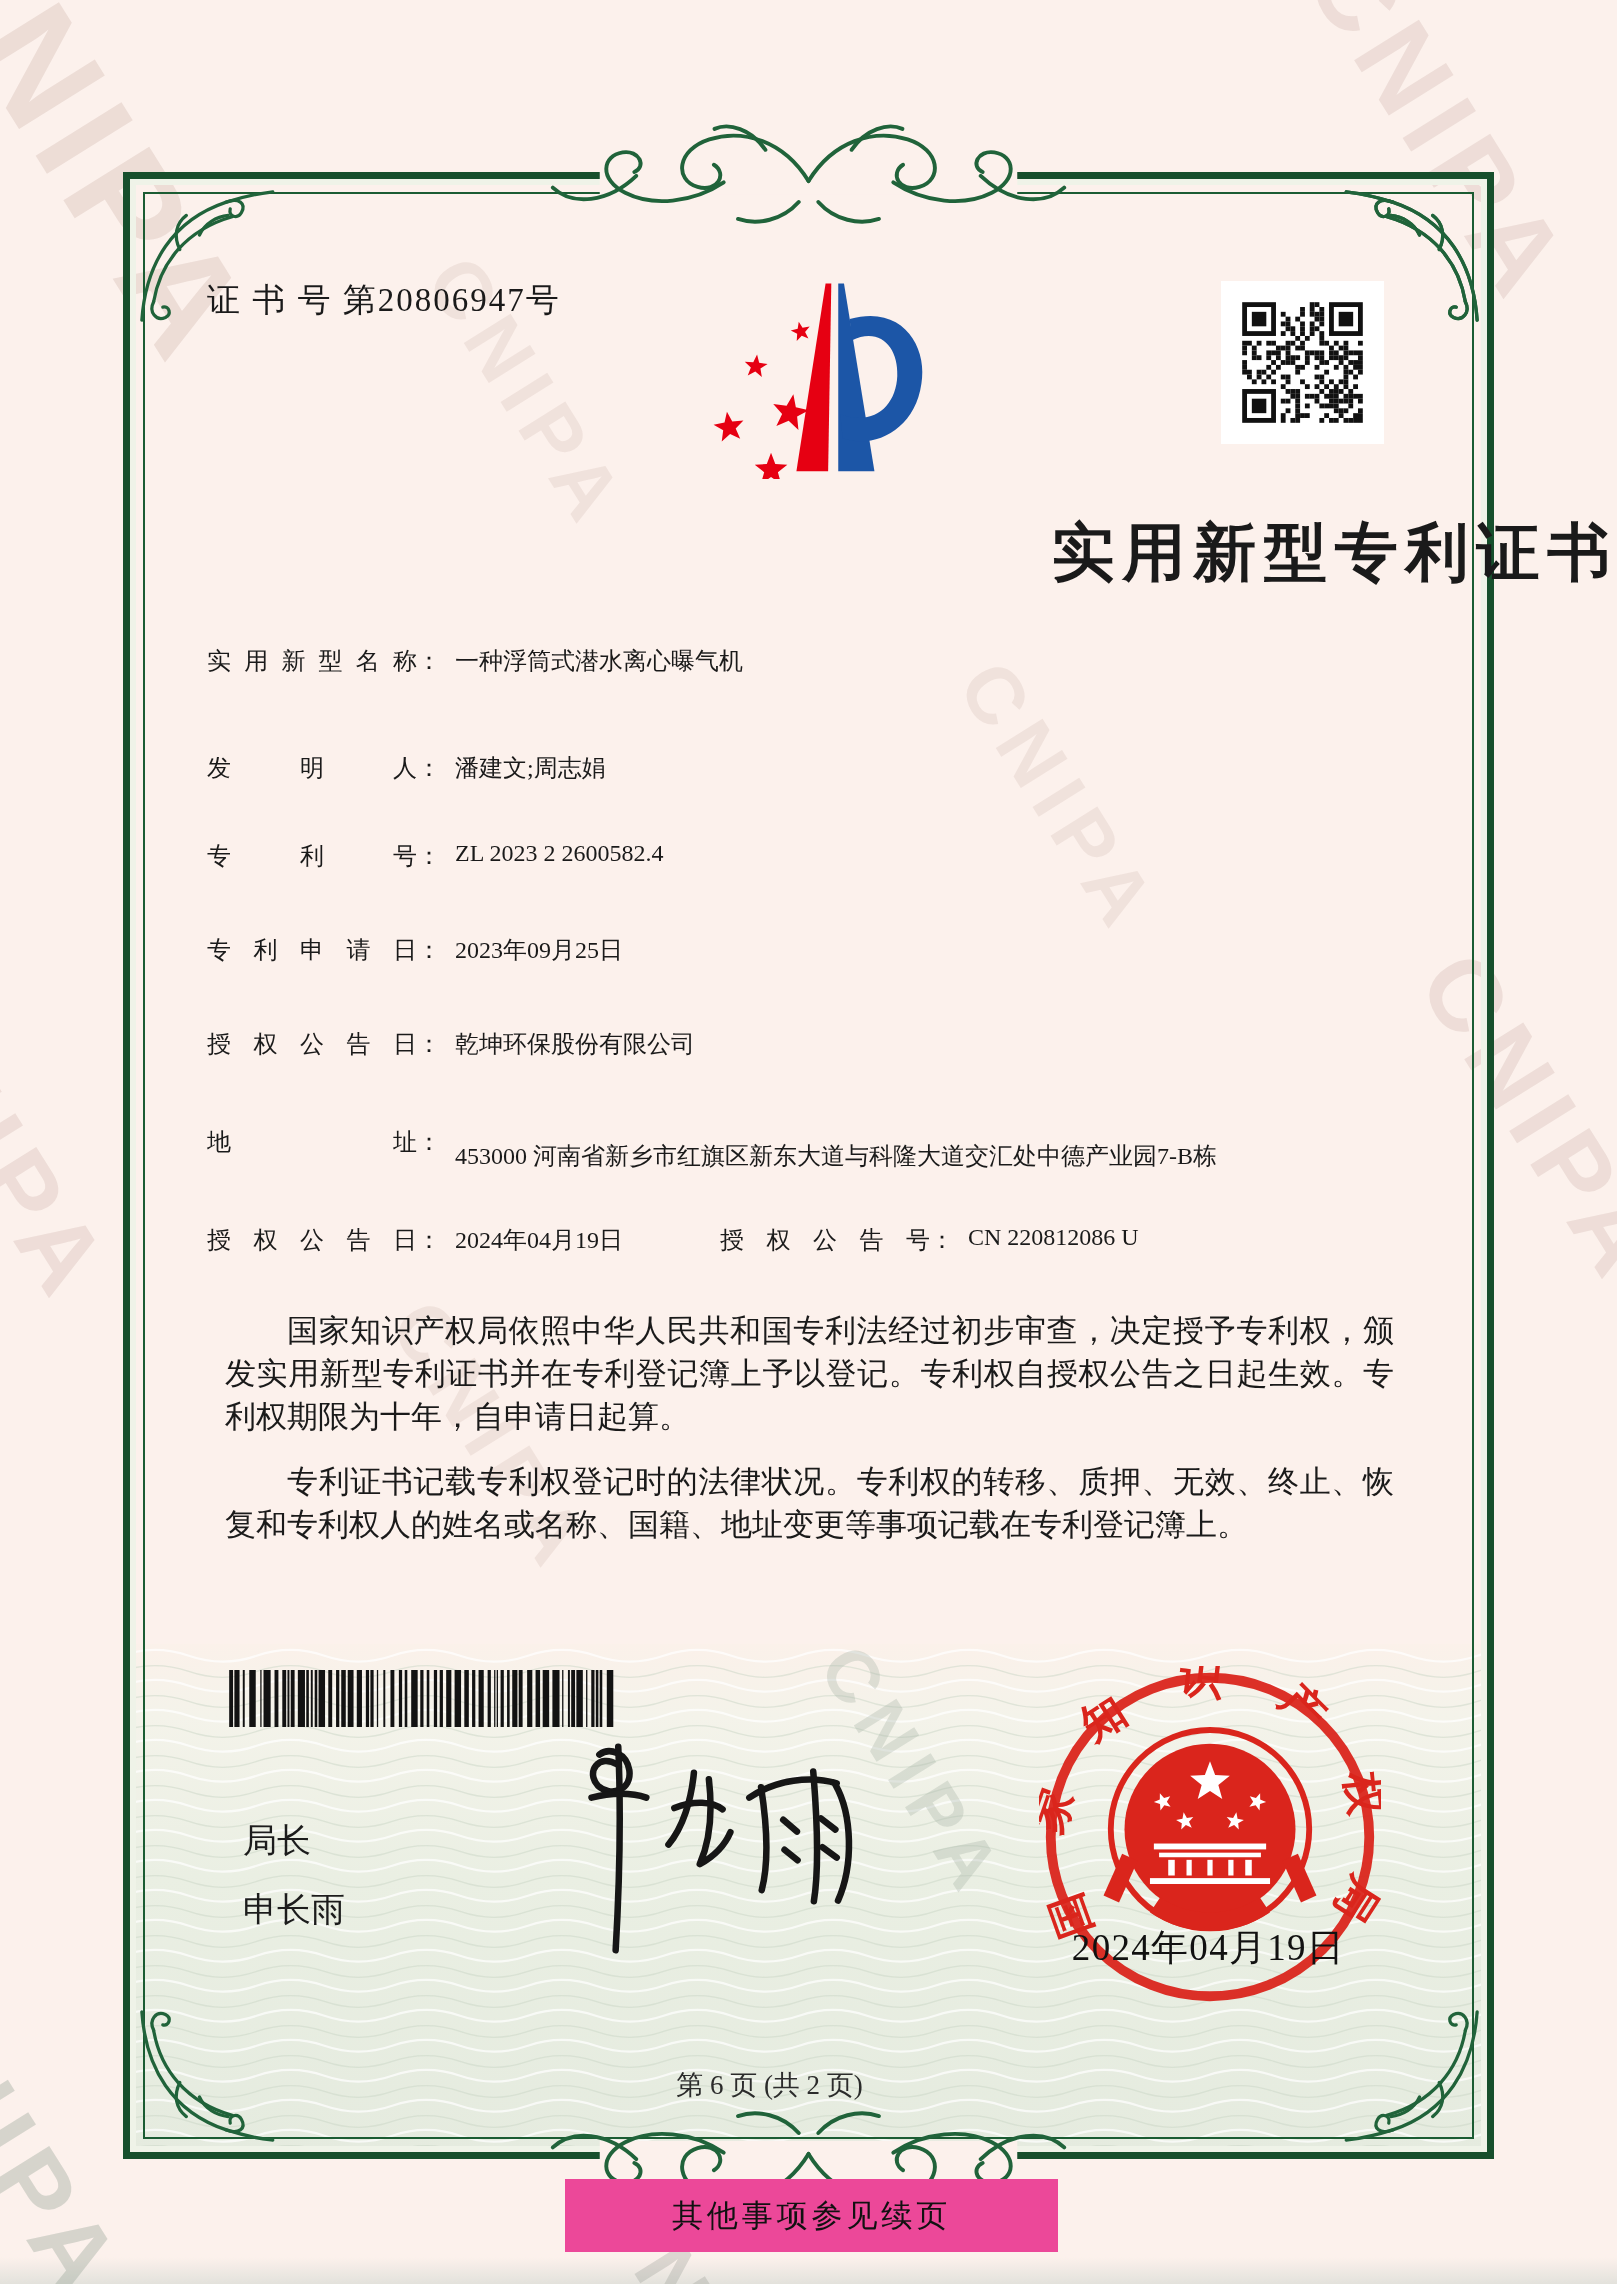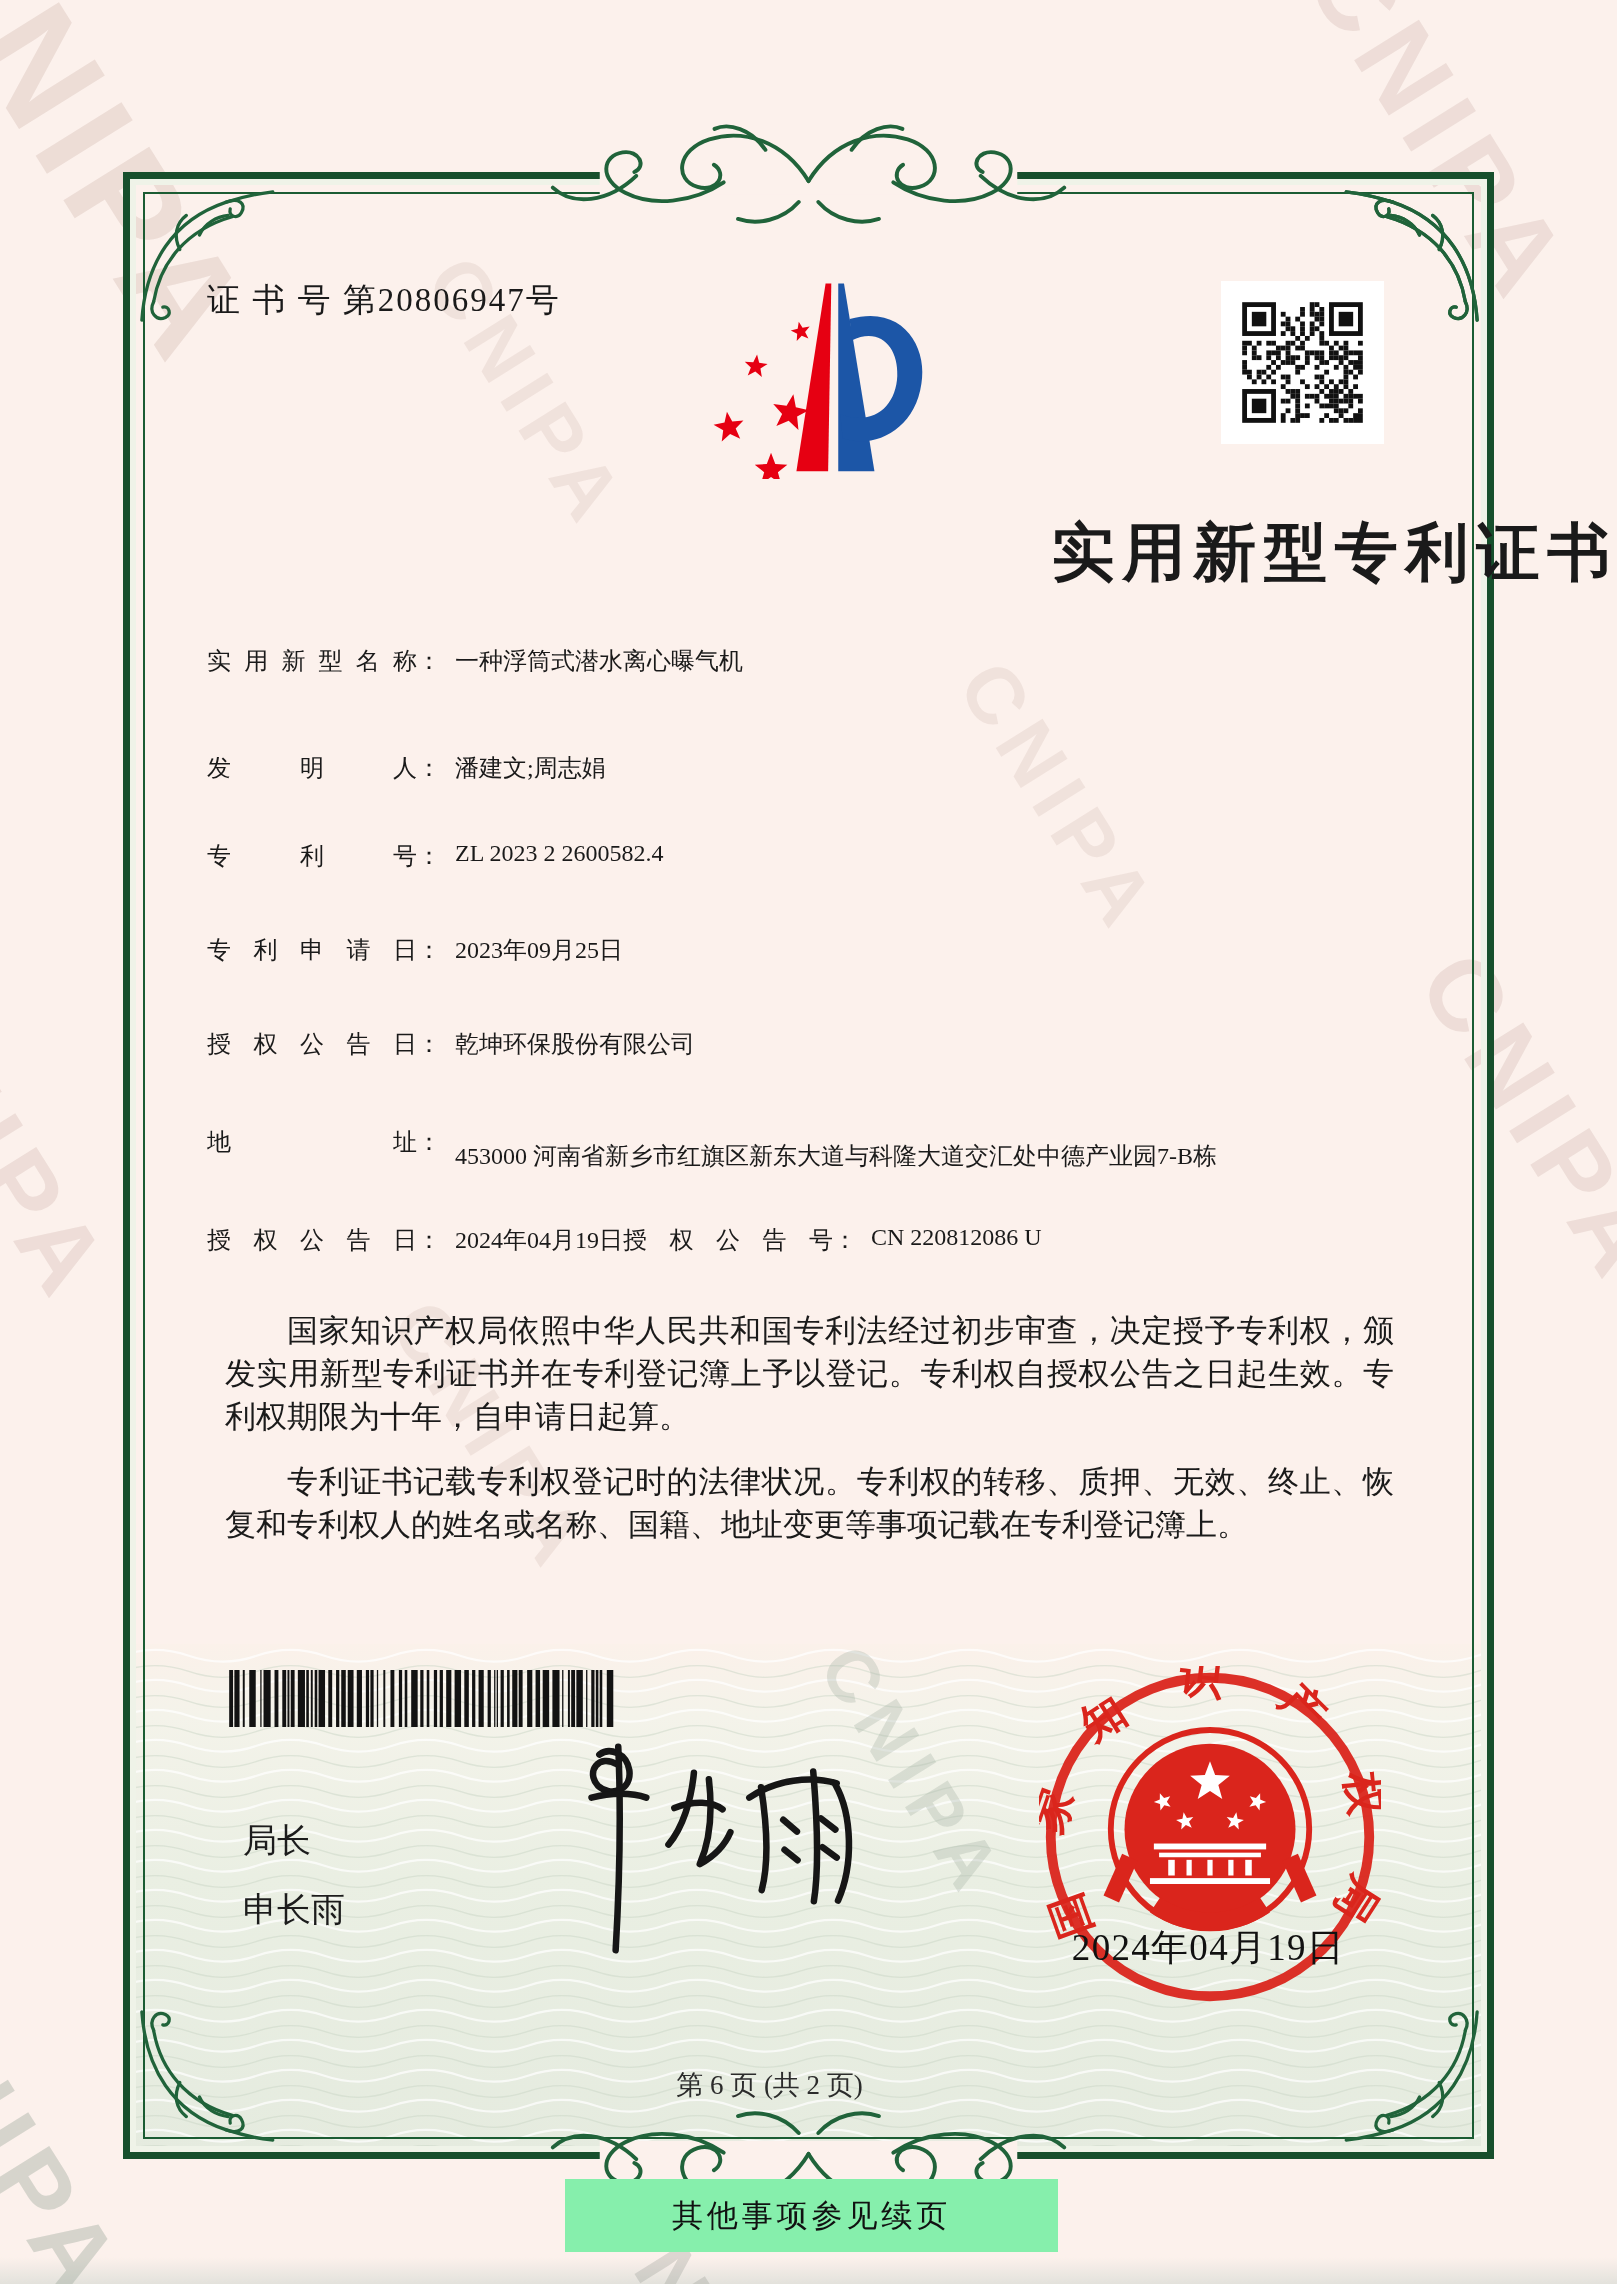--- a/index.html
+++ b/index.html
@@ -20,34 +20,34 @@
   #certno{position:absolute;left:207px;top:278px;font-size:33px;letter-spacing:2px;z-index:6;}
   #logo{position:absolute;left:693px;top:282px;z-index:6;}
   #qrbox{position:absolute;left:1221px;top:281px;width:163px;height:163px;background:#fff;z-index:6;}
   #title{position:absolute;left:0;top:510px;width:1618px;text-align:right;font-size:63px;font-weight:bold;letter-spacing:7.8px;z-index:6;}
   
   .frow{position:absolute;left:207px;font-size:24px;white-space:nowrap;z-index:6;}
   .f-label{display:inline-block;width:210px;text-align:justify;text-align-last:justify;vertical-align:top;}
   .f-colon{display:inline-block;width:38px;vertical-align:top;}
   .f-value{display:inline-block;vertical-align:top;}
   .f-value.wrap{white-space:normal;width:917px;line-height:60px;}
-  .fgroup2{display:inline-block;}
+  .fgroup2{display:inline-block;margin-left:97px;}
   
   .para{position:absolute;left:225px;width:1169px;font-size:31px;line-height:43px;text-indent:2em;z-index:6;text-align:justify;}
   
   #barcode{position:absolute;left:228px;top:1670px;z-index:6;}
   
   .dir{position:absolute;left:243px;font-family:"Liberation Sans","DejaVu Sans",sans-serif;font-size:34px;color:#1c1c1c;z-index:6;}
   #sig{position:absolute;left:555px;top:1735px;z-index:6;}
   
   #seal{position:absolute;left:1039px;top:1666px;z-index:7;}
   #sealdate{position:absolute;left:1013px;top:1923px;width:391px;text-align:center;font-size:37px;color:#111;z-index:8;letter-spacing:1.3px;}
   
   #pageinfo{position:absolute;left:574px;top:2067px;width:391px;text-align:center;font-size:27px;color:#2b2b2b;z-index:6;}
-  #contstrip{position:absolute;left:565px;top:2179px;width:493px;height:73px;background:#86efac;z-index:6;}
+  #contstrip{position:absolute;left:565px;top:2179px;width:493px;height:73px;background:#ec4899;z-index:6;}
   #contnote{width:100%;height:100%;display:flex;align-items:center;justify-content:center;font-size:31px;letter-spacing:3.9px;color:#111;}
   #bottomwash{position:absolute;left:0;top:2257px;width:1618px;height:27px;background:linear-gradient(rgba(235,233,228,0),#e3e2dc);z-index:2;}
 </style>
 </head>
 <body>
 
 <div id="page">
 
   <div class="wm" style="left:19.6px;top:-124px;font-size:147px;color:rgba(196,168,158,0.28);">CNIPA</div>
   <div class="wm" style="left:1388px;top:-78px;font-size:111px;color:rgba(196,168,158,0.26);">CNIPA</div>

